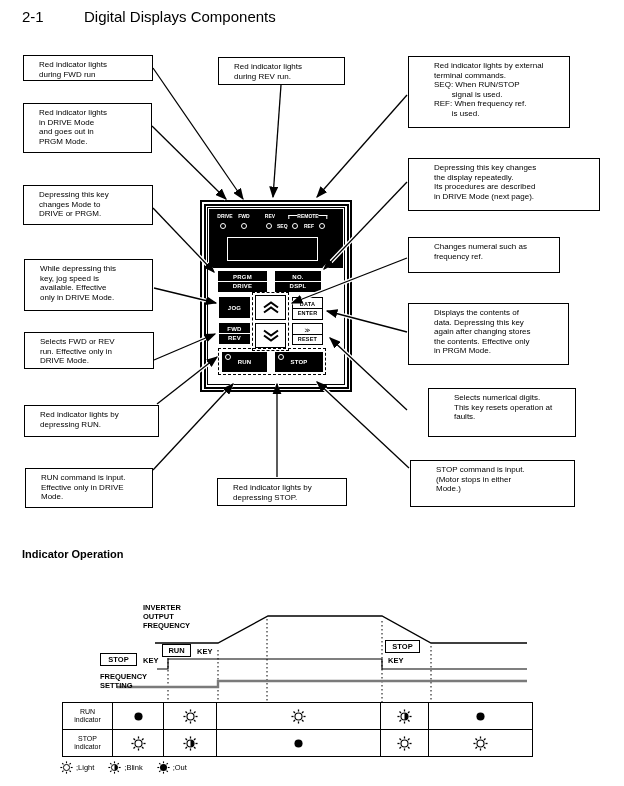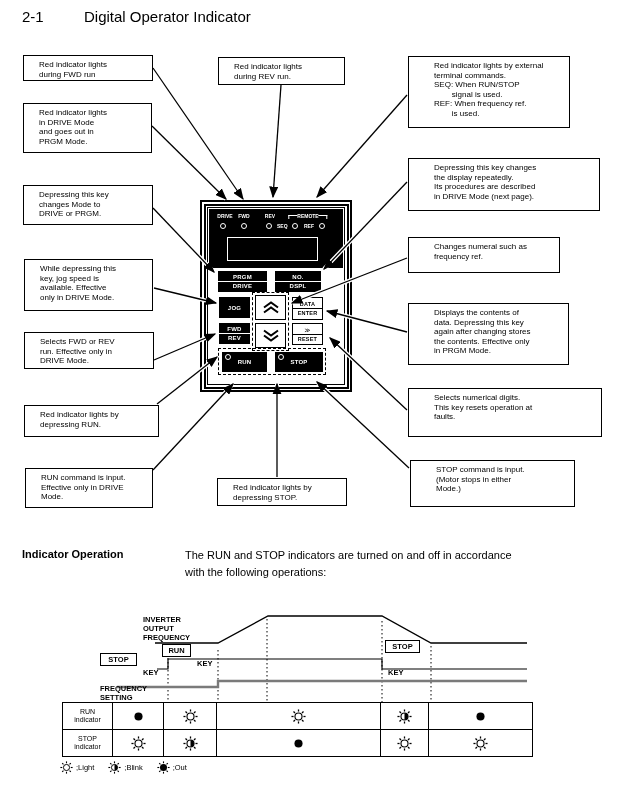--- a/index.html
+++ b/index.html
@@ -36,21 +36,21 @@
   .pbtn .row1,.pbtn .t2{padding:1px 0;}
   .lamp-dot{position:absolute;left:3px;top:2px;width:4px;height:4px;border:1px solid #fff;border-radius:50%;}
   .dashbox{position:absolute;border:1px dashed #000;box-sizing:border-box;}
   .chev{display:block;margin:0 auto;}
   
   .arrows{position:absolute;left:0;top:0;z-index:4;pointer-events:none;}
   
   .ind-head{position:absolute;left:22px;top:548px;font-size:11px;font-weight:bold;}
   .ind-body{position:absolute;left:185px;top:547px;width:420px;font-size:11px;line-height:17px;white-space:pre-wrap;}
   
-  .tlabel{position:absolute;font-size:7.5px;font-weight:bold;line-height:9px;white-space:pre-wrap;z-index:2;margin-top:12px;}
+  .tlabel{position:absolute;font-size:7.5px;font-weight:bold;line-height:9px;white-space:pre-wrap;z-index:2;}
   .tkeybox{position:absolute;box-sizing:border-box;border:1.2px solid #000;background:#fff;text-align:center;
            font-size:7.5px;font-weight:bold;line-height:11px;z-index:2;}
   
   .ind-table{position:absolute;left:62px;top:702px;width:471px;height:55px;box-sizing:border-box;
              border:1.3px solid #000;z-index:2;background:#fff;}
   .ind-row{display:flex;height:26.2px;}
   .ind-row.first{border-bottom:1.3px solid #000;}
   .ind-label{width:52px;box-sizing:border-box;border-right:1.3px solid #000;display:flex;align-items:center;
              justify-content:center;text-align:center;font-size:7px;line-height:8px;white-space:pre-wrap;}
   .ind-cells{display:flex;flex:1;}
@@ -60,21 +60,21 @@
   .legend-item{display:flex;align-items:center;gap:3px;margin-right:8px;}
   .licon{display:flex;align-items:center;}
 </style>
 </head>
 <body>
 
 <div class="page">
 
   <div class="title-row">
     <span class="num">2-1</span>
-    <span>Digital Operator Indicator</span>
+    <span>Digital Displays Components</span>
   </div>
 
   <div class="callout" style="left:23px;top:55px;width:130px;height:26px">Red indicator lights
 during FWD run</div>
   <div class="callout" style="left:23px;top:103px;width:129px;height:50px">Red indicator lights
 in DRIVE Mode
 and goes out in
 PRGM Mode.</div>
   <div class="callout" style="left:23px;top:185px;width:130px;height:40px">Depressing this key
 changes Mode to
@@ -105,21 +105,21 @@
 the display repeatedly.
 Its procedures are described
 in DRIVE Mode (next page).</div>
   <div class="callout r" style="left:408px;top:237px;width:152px;height:36px">Changes numeral such as
 frequency ref.</div>
   <div class="callout r" style="left:408px;top:303px;width:161px;height:62px">Displays the contents of
 data. Depressing this key
 again after changing stores
 the contents. Effective only
 in PRGM Mode.</div>
-  <div class="callout r" style="left:408px;top:388px;width:194px;height:49px">Selects numerical digits.
+  <div class="callout r" style="left:428px;top:388px;width:148px;height:49px">Selects numerical digits.
 This key resets operation at
 faults.</div>
   <div class="callout r" style="left:410px;top:460px;width:165px;height:47px">STOP command is input.
 (Motor stops in either
 Mode.)</div>
 
   <div class="panel">
     <div class="pf1"></div>
     <div class="pf2"></div>
     <div class="pf3"></div>
@@ -226,22 +226,20 @@
       <line x1="277" y1="477" x2="277" y2="384"></line>
       <line x1="409" y1="468" x2="317" y2="382"></line>
       <line x1="407" y1="182" x2="324" y2="269"></line>
       <line x1="407" y1="258" x2="292" y2="303"></line>
       <line x1="407" y1="332" x2="327" y2="311"></line>
       <line x1="407" y1="410" x2="330" y2="338"></line>
     </g>
   </svg>
 
   <div class="ind-head">Indicator Operation</div>
-  <div class="ind-body">The RUN and STOP indicators are turned on and off in accordance
-with the following operations:</div>
 
   <div class="tlabel" style="left:143px;top:603px">INVERTER
 OUTPUT
 FREQUENCY</div>
   <div class="tkeybox" style="left:162px;top:644px;width:29px;height:13px">RUN</div>
   <div class="tlabel" style="left:197px;top:647px">KEY</div>
   <div class="tkeybox" style="left:100px;top:653px;width:37px;height:13px">STOP</div>
   <div class="tlabel" style="left:143px;top:656px">KEY</div>
   <div class="tkeybox" style="left:385px;top:640px;width:35px;height:13px">STOP</div>
   <div class="tlabel" style="left:388px;top:656px">KEY</div>

